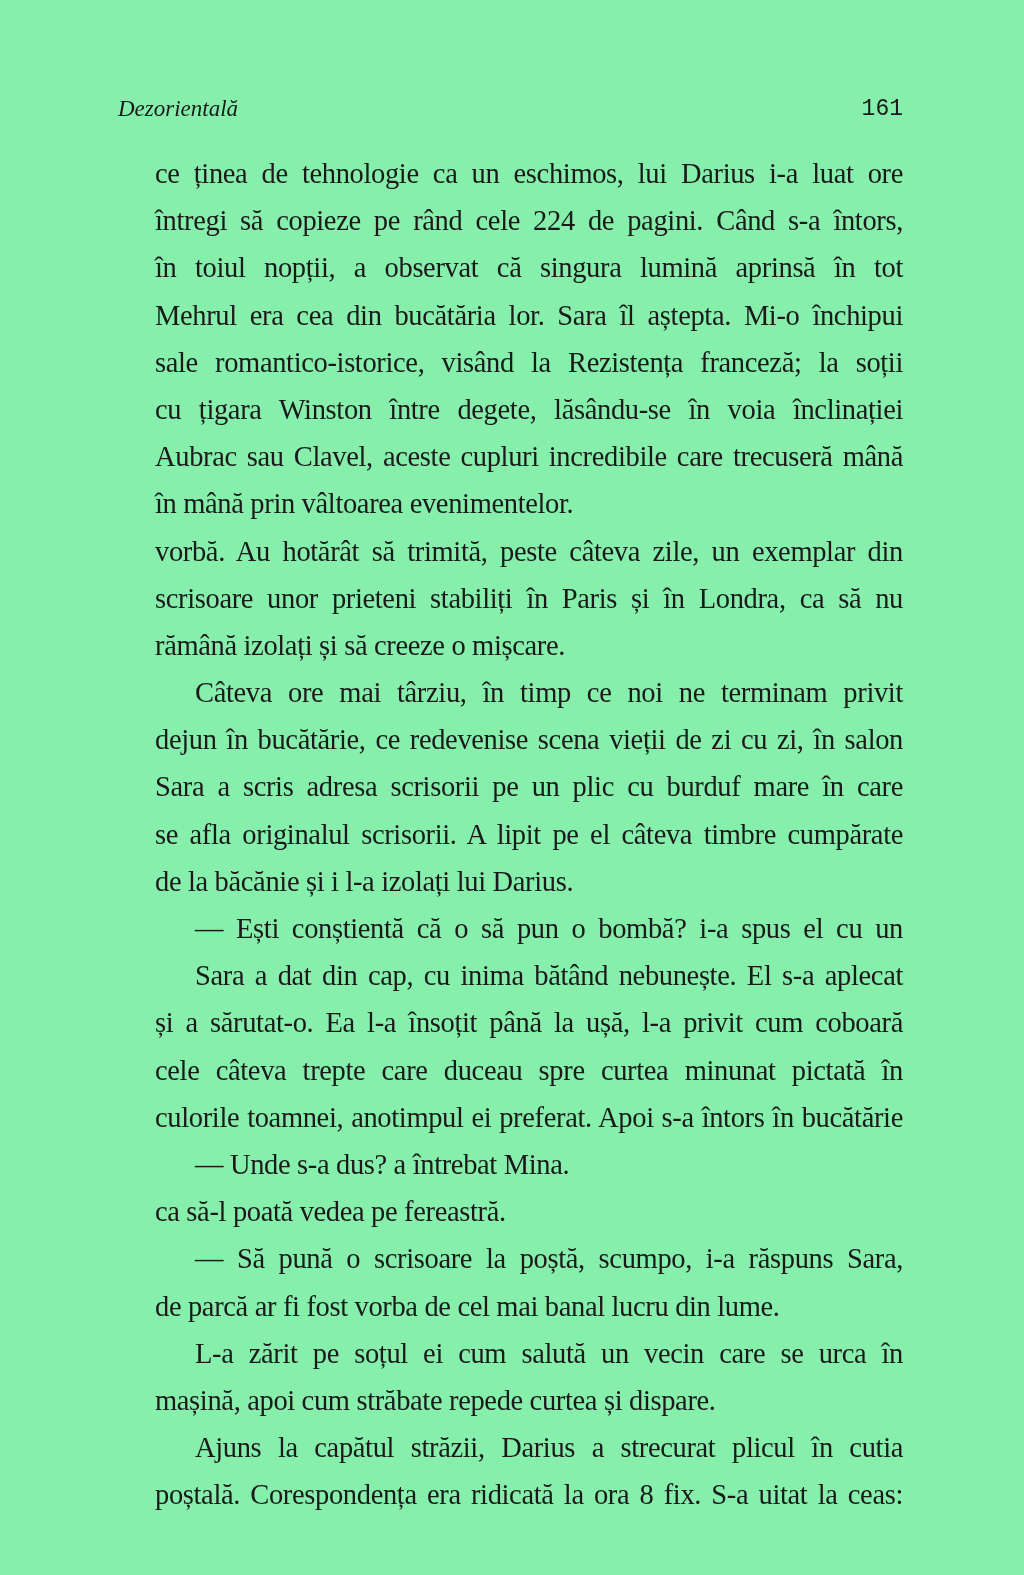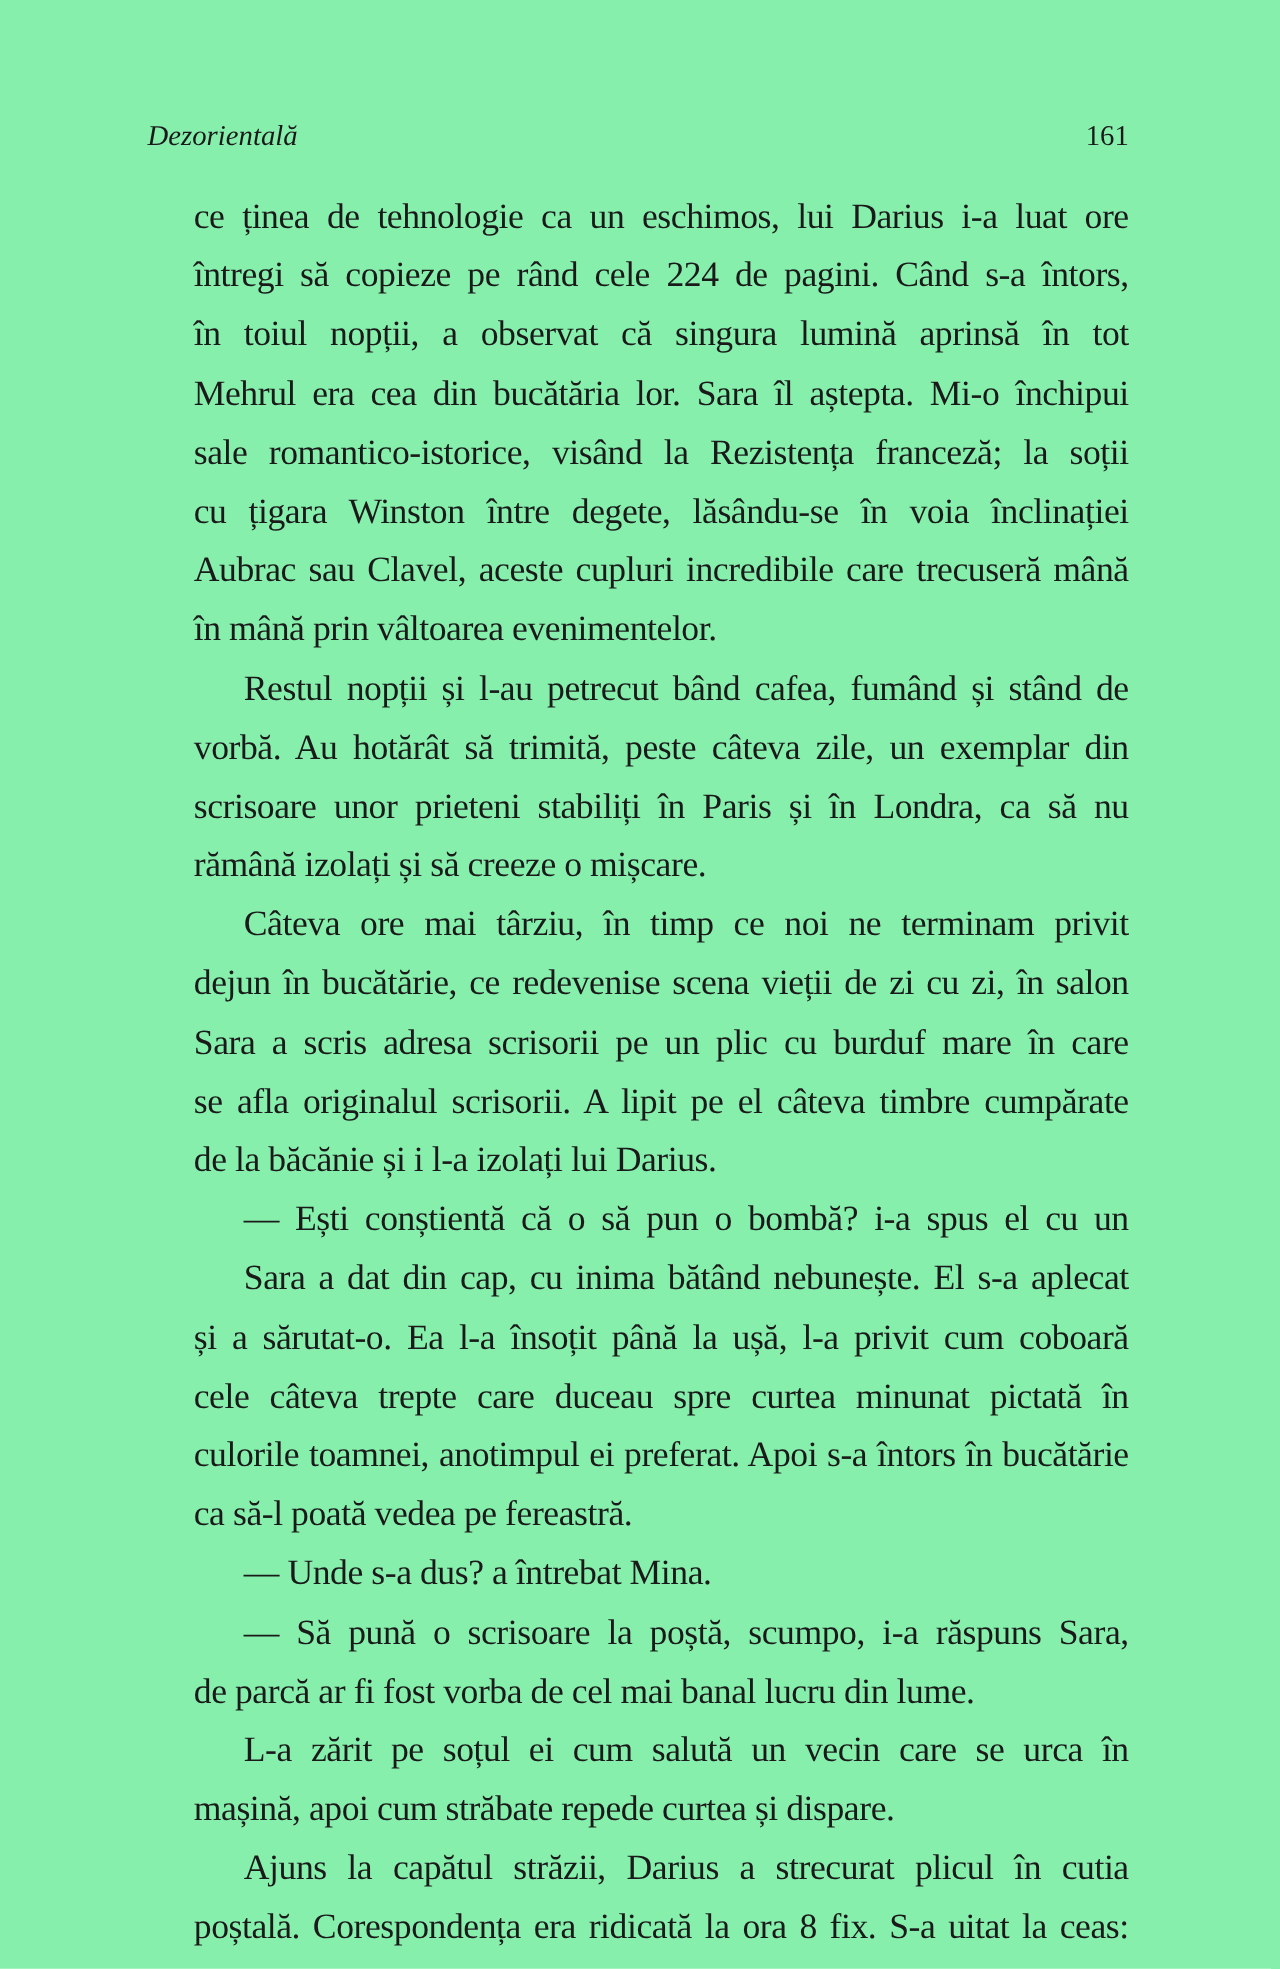--- a/index.html
+++ b/index.html
@@ -7,21 +7,21 @@
   .page {
     position: absolute; left: 0; top: 0; width: 1024px; height: 1575px;
     background: #86efac; color: #1a1a1a;
     font-family: "Liberation Serif", "DejaVu Serif", serif;
   }
   .running-head {
     position: absolute; left: 118px; top: 94px; width: 785px; height: 30px;
     font-size: 23px; line-height: 30px;
   }
   .running-title { position: absolute; left: 0; top: 0; font-style: italic; }
-  .page-number { position: absolute; right: 0; top: 0; }
+  .page-number { position: absolute; right: 0; top: 0; font-family: Liberation Mono, monospace; }
   .body-text {
     position: absolute; left: 118px; top: 150px; width: 785px;
     font-size: 28.5px; line-height: 47.2px;
   }
   .line {
     display: block; height: 47.2px; white-space: nowrap;
     text-align: justify; text-align-last: justify;
     letter-spacing: -0.35px;
     margin-left: 37px;
   }
@@ -38,36 +38,35 @@
   </div>
   <div class="body-text" id="body-text">
       <span class="line">ce ținea de tehnologie ca un eschimos, lui Darius i-a luat ore</span>
       <span class="line">întregi să copieze pe rând cele 224 de pagini. Când s-a întors,</span>
       <span class="line">în toiul nopții, a observat că singura lumină aprinsă în tot</span>
       <span class="line">Mehrul era cea din bucătăria lor. Sara îl aștepta. Mi-o închipui</span>
       <span class="line">sale romantico-istorice, visând la Rezistența franceză; la soții</span>
       <span class="line">cu țigara Winston între degete, lăsându-se în voia înclinației</span>
       <span class="line">Aubrac sau Clavel, aceste cupluri incredibile care trecuseră mână</span>
       <span class="line last">în mână prin vâltoarea evenimentelor.</span>
-      <span class="line indent">Restul nopții și l-au petrecut bând cafea, fumând și stând de</span>
       <span class="line">vorbă. Au hotărât să trimită, peste câteva zile, un exemplar din</span>
       <span class="line">scrisoare unor prieteni stabiliți în Paris și în Londra, ca să nu</span>
       <span class="line last">rămână izolați și să creeze o mișcare.</span>
       <span class="line indent">Câteva ore mai târziu, în timp ce noi ne terminam privit</span>
       <span class="line">dejun în bucătărie, ce redevenise scena vieții de zi cu zi, în salon</span>
       <span class="line">Sara a scris adresa scrisorii pe un plic cu burduf mare în care</span>
       <span class="line">se afla originalul scrisorii. A lipit pe el câteva timbre cumpărate</span>
       <span class="line last">de la băcănie și i l-a izolați lui Darius.</span>
       <span class="line indent">— Ești conștientă că o să pun o bombă? i-a spus el cu un</span>
       <span class="line indent">Sara a dat din cap, cu inima bătând nebunește. El s-a aplecat</span>
       <span class="line">și a sărutat-o. Ea l-a însoțit până la ușă, l-a privit cum coboară</span>
       <span class="line">cele câteva trepte care duceau spre curtea minunat pictată în</span>
       <span class="line">culorile toamnei, anotimpul ei preferat. Apoi s-a întors în bucătărie</span>
+      <span class="line indent last">— Unde s-a dus? a întrebat Mina.</span>
       <span class="line last">ca să-l poată vedea pe fereastră.</span>
-      <span class="line indent last">— Unde s-a dus? a întrebat Mina.</span>
       <span class="line indent">— Să pună o scrisoare la poștă, scumpo, i-a răspuns Sara,</span>
       <span class="line last">de parcă ar fi fost vorba de cel mai banal lucru din lume.</span>
       <span class="line indent">L-a zărit pe soțul ei cum salută un vecin care se urca în</span>
       <span class="line last">mașină, apoi cum străbate repede curtea și dispare.</span>
       <span class="line indent">Ajuns la capătul străzii, Darius a strecurat plicul în cutia</span>
       <span class="line">poștală. Corespondența era ridicată la ora 8 fix. S-a uitat la ceas:</span>
     </div>
 </div>
 
 </body></html>

